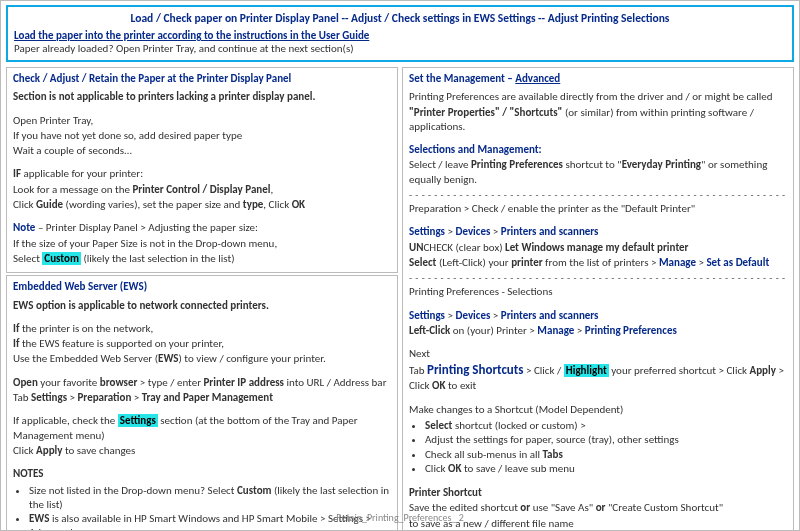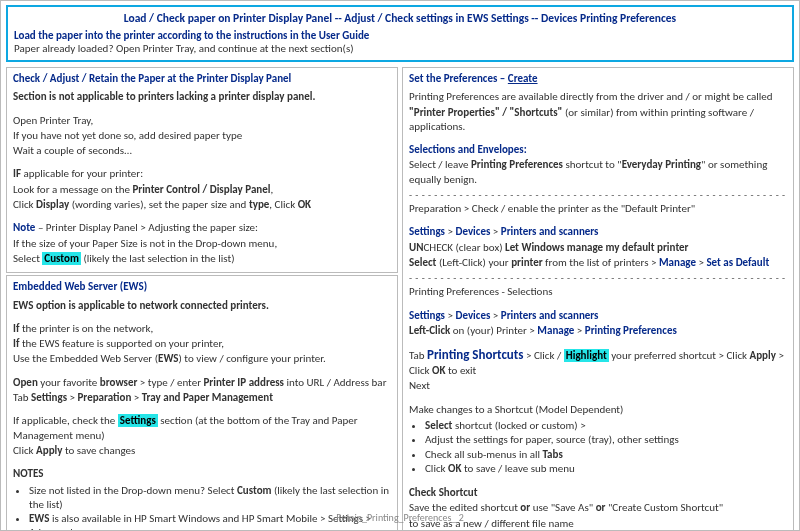--- a/index.html
+++ b/index.html
@@ -23,20 +23,21 @@
     color: #062a8a;
     font-weight: bold;
     text-align: center;
     font-size: 11.5px;
     padding: 2px 0 4px 0;
   }
   .banner-sub1 {
     color: #062a8a;
     font-weight: bold;
     font-size: 11px;
+    text-decoration: underline;
   }
   .banner-sub2 {
     color: #333;
     font-size: 11px;
   }
   .cols {
     display: flex;
     gap: 0;
     padding: 0 3px;
   }
@@ -72,39 +73,39 @@
     text-align: center;
     color: #888;
     font-size: 10px;
   }
   .rightcol { position: relative; }
 </style>
 </head>
 <body>
 
 <div class="banner">
-  <div class="banner-title">Load / Check paper on Printer Display Panel -- Adjust / Check settings in EWS Settings -- Devices Printing Preferences</div>
+  <div class="banner-title">Load / Check paper on Printer Display Panel -- Adjust / Check settings in EWS Settings -- Adjust Printing Selections</div>
   <div class="banner-sub1">Load the paper into the printer according to the instructions in the User Guide</div>
   <div class="banner-sub2">Paper already loaded?  Open Printer Tray, and continue at the next section(s)</div>
 </div>
 
 <div class="cols">
 
   <div class="col">
     <div class="section">
       <div class="sec-title">Check / Adjust / Retain the Paper at the Printer Display Panel</div>
       <p class="bold">Section is not applicable to printers lacking a printer display panel.</p>
       <div class="br"></div>
       <p>Open Printer Tray,</p>
       <p>If you have not yet done so, add desired paper type</p>
       <p>Wait a couple of seconds…</p>
       <div class="br"></div>
       <p><span class="bold">IF</span><span> applicable for your printer:</span></p>
       <p><span>Look for a message on the </span><span class="bold">Printer Control / Display Panel</span><span>,</span></p>
-      <p><span>Click </span><span class="bold">Display</span><span> (wording varies), set the paper size and </span><span class="bold">type</span><span>, Click </span><span class="bold">OK</span></p>
+      <p><span>Click </span><span class="bold">Guide</span><span> (wording varies), set the paper size and </span><span class="bold">type</span><span>, Click </span><span class="bold">OK</span></p>
       <div class="br"></div>
       <p><span class="bold navy">Note</span><span>  – Printer Display Panel &gt; Adjusting the paper size:</span></p>
       <p>If the size of your Paper Size is not in the Drop-down menu,</p>
       <p><span>Select </span><span class="bold hl">Custom</span><span> (likely the last selection in the list)</span></p>
     </div>
 
     <div class="section">
       <div class="sec-title">Embedded Web Server (EWS)</div>
       <p class="bold">EWS option is applicable to network connected printers.</p>
       <div class="br"></div>
@@ -123,51 +124,51 @@
         <li><span>Size not listed in the Drop-down menu?  Select </span><span class="bold">Custom</span><span> (likely the last selection in the list)</span></li>
         <li><span class="bold">EWS</span><span> is also available in HP Smart Windows and HP Smart Mobile &gt; Settings &gt; Advanced</span></li>
 
       </ul>
     </div>
   </div>
 
   <div class="col rightcol">
     <div class="section">
       <div class="sec-title">
-        <span>Set the Preferences – </span><span style="text-decoration:underline">Create</span>
+        <span>Set the Management – </span><span style="text-decoration:underline">Advanced</span>
       </div>
       <p>Printing Preferences are available directly from the driver and / or might be called</p>
       <p><span class="bold">"Printer Properties" / "Shortcuts"</span><span> (or similar) from within printing software / applications.</span></p>
       <div class="br"></div>
-      <p><span class="bold navy">Selections and </span><span class="bold navy">Envelopes</span><span class="bold navy">:</span></p>
+      <p><span class="bold navy">Selections and </span><span class="bold navy">Management</span><span class="bold navy">:</span></p>
       <p><span>Select / leave </span><span class="bold">Printing Preferences</span><span> shortcut to "</span><span class="bold">Everyday Printing</span><span>" or something equally benign.</span></p>
       <p class="sep">- - - - - - - - - - - - - - - - - - - - - - - - - - - - - - - - - - - - - - - - - - - - - - - - - - - - - - - - - - - - - -</p>
       <p>Preparation &gt; Check / enable the printer as the "Default Printer"</p>
       <div class="br"></div>
       <p><span class="bold navy">Settings</span><span> &gt; </span><span class="bold navy">Devices</span><span> &gt; </span><span class="bold navy">Printers and scanners</span></p>
       <p><span class="bold">UN</span><span>CHECK (clear box) </span><span class="bold">Let Windows manage my default printer</span></p>
       <p><span class="bold">Select</span><span> (Left-Click) your </span><span class="bold">printer</span><span> from the list of printers &gt; </span><span class="bold navy">Manage</span><span> &gt; </span><span class="bold navy">Set as Default</span></p>
       <p class="sep">- - - - - - - - - - - - - - - - - - - - - - - - - - - - - - - - - - - - - - - - - - - - - - - - - - - - - - - - - - - - - -</p>
       <p>Printing Preferences - Selections</p>
       <div class="br"></div>
       <p><span class="bold navy">Settings</span><span> &gt; </span><span class="bold navy">Devices</span><span> &gt; </span><span class="bold navy">Printers and scanners</span></p>
       <p><span class="bold">Left-Click</span><span> on (your) Printer &gt; </span><span class="bold navy">Manage</span><span> &gt; </span><span class="bold navy">Printing Preferences</span></p>
       <div class="br"></div>
+      <p>Next</p>
       <p><span>Tab </span><span class="bold navy" style="font-size:13px">Printing Shortcuts</span><span> &gt; Click / </span><span class="bold hl">Highlight</span><span> your preferred shortcut &gt; Click </span><span class="bold">Apply</span><span> &gt; Click </span><span class="bold">OK</span><span> to exit</span></p>
-      <p>Next</p>
       <div class="br"></div>
       <p>Make changes to a Shortcut (Model Dependent)</p>
       <ul>
         <li><span class="bold">Select</span><span> shortcut (locked or custom) &gt;</span></li>
         <li>Adjust the settings for paper, source (tray), other settings</li>
         <li><span>Check all sub-menus in all </span><span class="bold">Tabs</span></li>
         <li><span>Click </span><span class="bold">OK</span><span> to save / leave sub menu</span></li>
       </ul>
       <div class="br"></div>
-      <p class="bold">Check Shortcut</p>
+      <p class="bold">Printer Shortcut</p>
       <p><span>Save the edited shortcut </span><span class="bold">or</span><span> use "Save As" </span><span class="bold">or</span><span> "Create Custom Shortcut"</span></p>
       <p>to save as a new / different file name</p>
 
     </div>
   </div>
 </div>
 
 <div class="footer">Retain_Printing_Preferences_ 2</div>
 
 </body></html>

